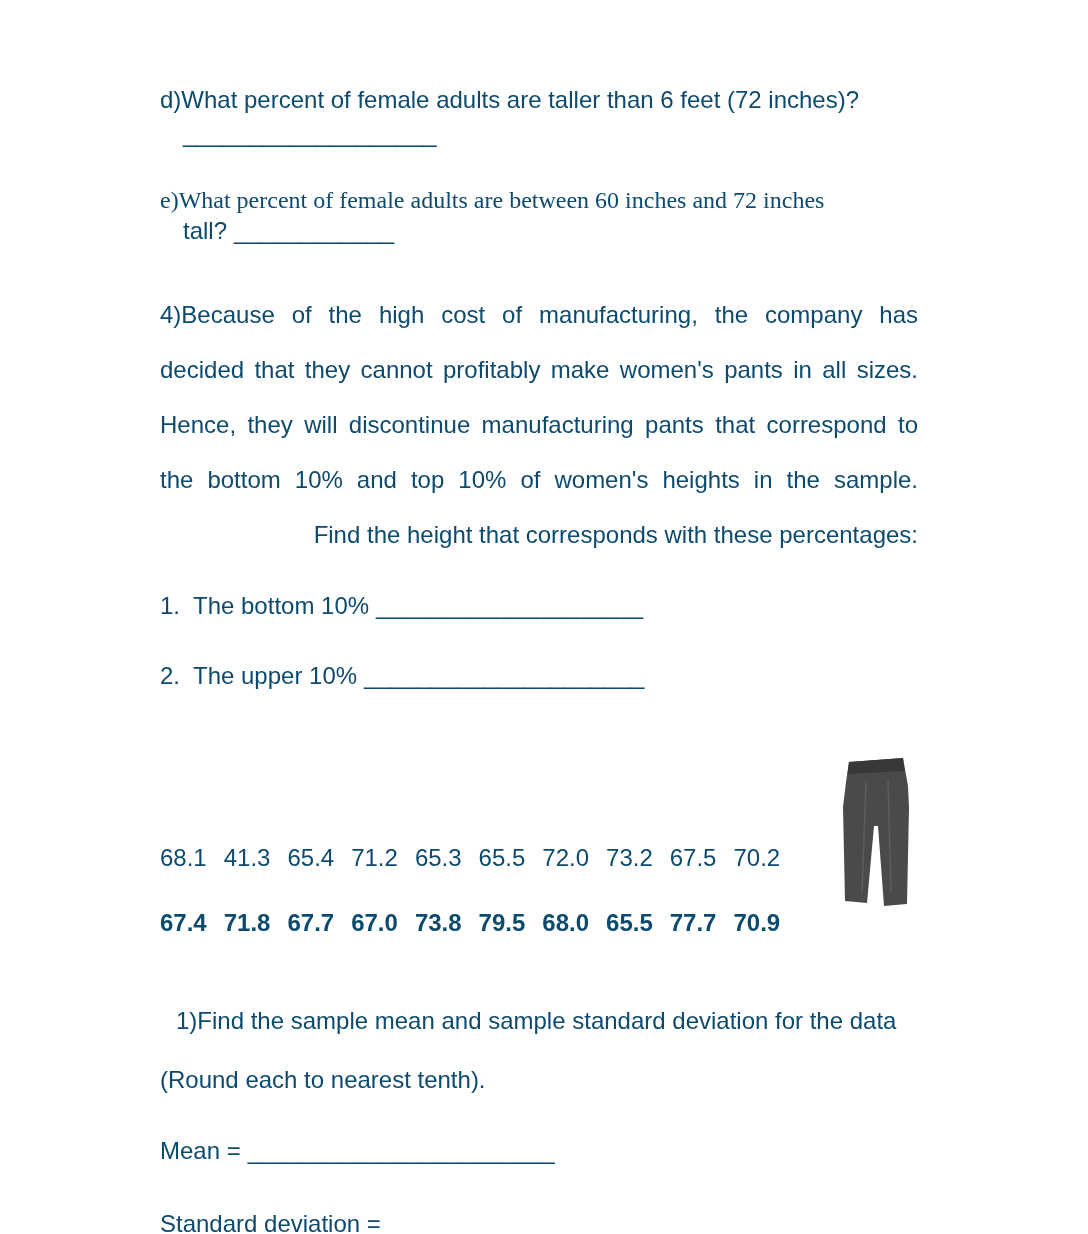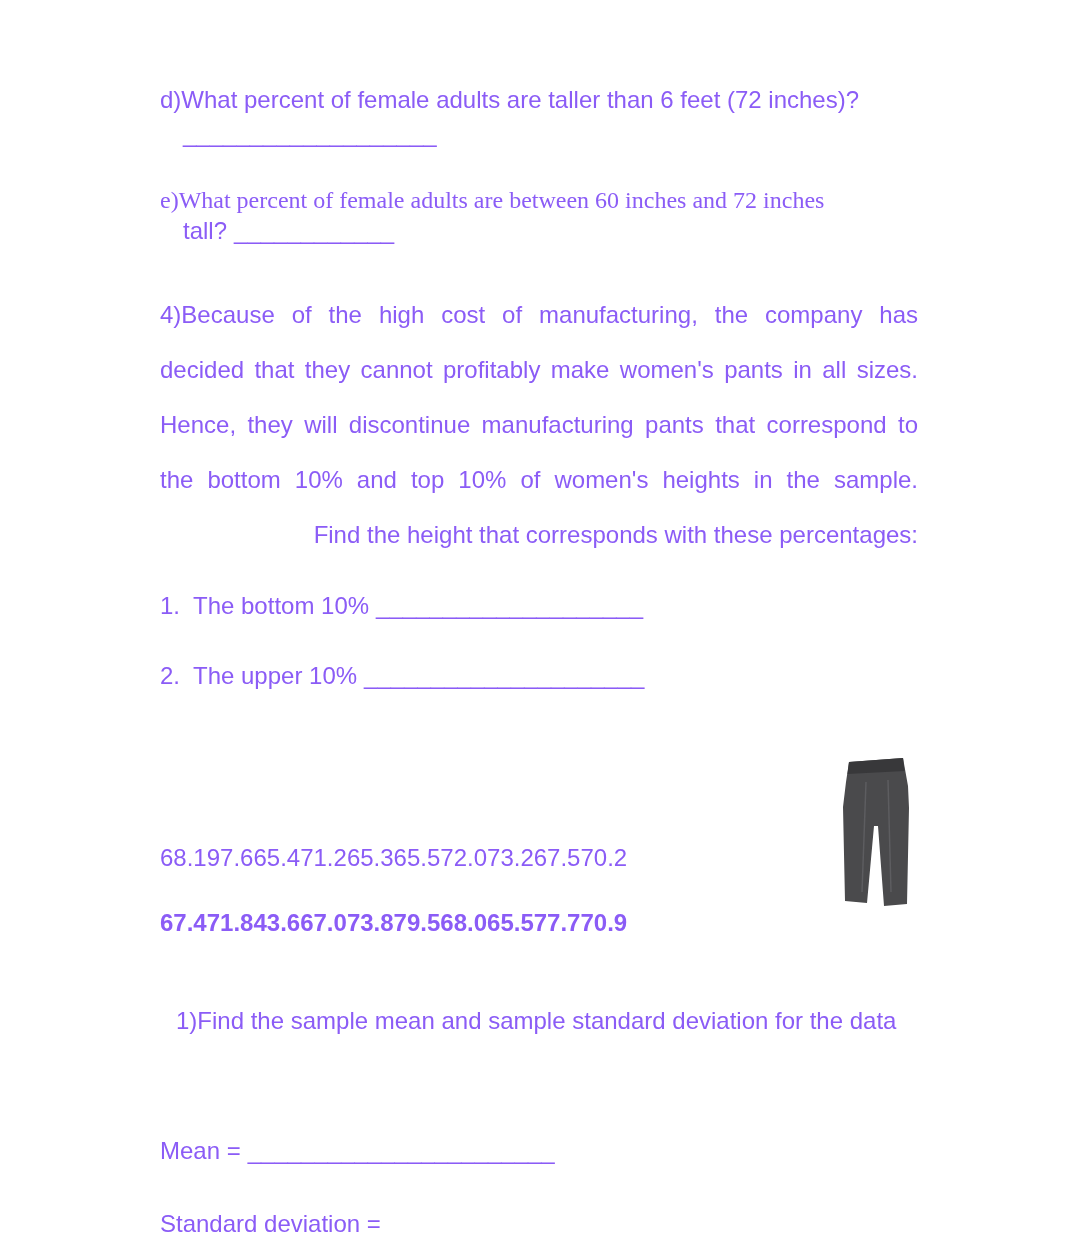--- a/index.html
+++ b/index.html
@@ -1,31 +1,31 @@
 <!DOCTYPE html>
 <html><head>
 <meta charset="utf-8">
 <style>
   html, body { margin: 0; padding: 0; background: #ffffff; }
   .page {
     position: relative;
     width: 1088px;
     height: 1234px;
     background: #ffffff;
-    color: #8b5cf6;
+    color: #0c4a6e;
     font-family: "Liberation Sans", "DejaVu Sans", sans-serif;
     font-size: 24px;
     overflow: hidden;
   }
   .abs { position: absolute; white-space: nowrap; line-height: 28px; }
   .para { position: absolute; width: 758px; }
   .pline { line-height: 55px; height: 55px; text-align: right; }
   .jline { text-align: justify; text-align-last: justify; }
   .heading { font-weight: bold; line-height: 29px; }
-  .num-row { display: flex; }
+  .num-row { display: flex; column-gap: 17px; }
   .gap-blank { margin-left: 7px; }
   .list-num { display: inline-block; width: 33px; }
   .pants-svg { position: absolute; left: 836px; top: 752px; width: 80px; height: 162px; }
 </style>
 </head>
 <body>
 
 <div class="page">
 
   <div class="abs" style="left:160px; top:86px;">d)What percent of female adults are taller than 6 feet (72 inches)?</div>
@@ -47,51 +47,52 @@
   <div class="abs" style="left:160px; top:592px;">
     <span class="list-num">1.</span><span>The bottom 10%</span><span class="gap-blank">____________________</span>
   </div>
   <div class="abs" style="left:160px; top:662px;">
     <span class="list-num">2.</span><span>The upper 10%</span><span class="gap-blank">_____________________</span>
   </div>
 
 
   <div class="abs num-row" style="left:160px; top:844px;">
       <span>68.1</span>
-      <span>97.6</span>
+      <span>41.3</span>
       <span>65.4</span>
       <span>71.2</span>
       <span>65.3</span>
       <span>65.5</span>
       <span>72.0</span>
       <span>73.2</span>
       <span>67.5</span>
       <span>70.2</span>
     </div>
   <div class="abs num-row" style="left:160px; top:909px;font-weight:bold;">
       <span>67.4</span>
       <span>71.8</span>
-      <span>43.6</span>
+      <span>67.7</span>
       <span>67.0</span>
       <span>73.8</span>
       <span>79.5</span>
       <span>68.0</span>
       <span>65.5</span>
       <span>77.7</span>
       <span>70.9</span>
     </div>
 
   <svg class="pants-svg" viewBox="0 0 80 162" role="img" aria-label="dark gray pants">
     <path d="M13,10 L67,6 L72,34 L73,56 L71,152 L48,154 L42,74 L38,74 L31,151 L9,149 L7,55 L10,30 Z" fill="#4a4a4c"></path>
     <path d="M13,10 L67,6 L68.5,19 L11.5,22 Z" fill="#38383a"></path>
     <path fill="none" stroke-width="1.5" opacity="0.5" d="M30,30 L26,140" stroke="#707074"></path>
     <path fill="none" stroke-width="1.5" opacity="0.5" d="M52,28 L55,140" stroke="#707074"></path>
   </svg>
 
   <div class="abs" style="left:176px; top:1007px;">1)Find the sample mean and sample standard deviation for the data</div>
+  <div class="abs" style="left:160px; top:1066px;">(Round each to nearest tenth).</div>
 
   <div class="abs" style="left:160px; top:1137px;">
     <span>Mean =</span><span class="gap-blank">_______________________</span>
   </div>
 
   <div class="abs" style="left:160px; top:1210px;">Standard deviation =</div>
 
 </div>
 
 </body></html>

